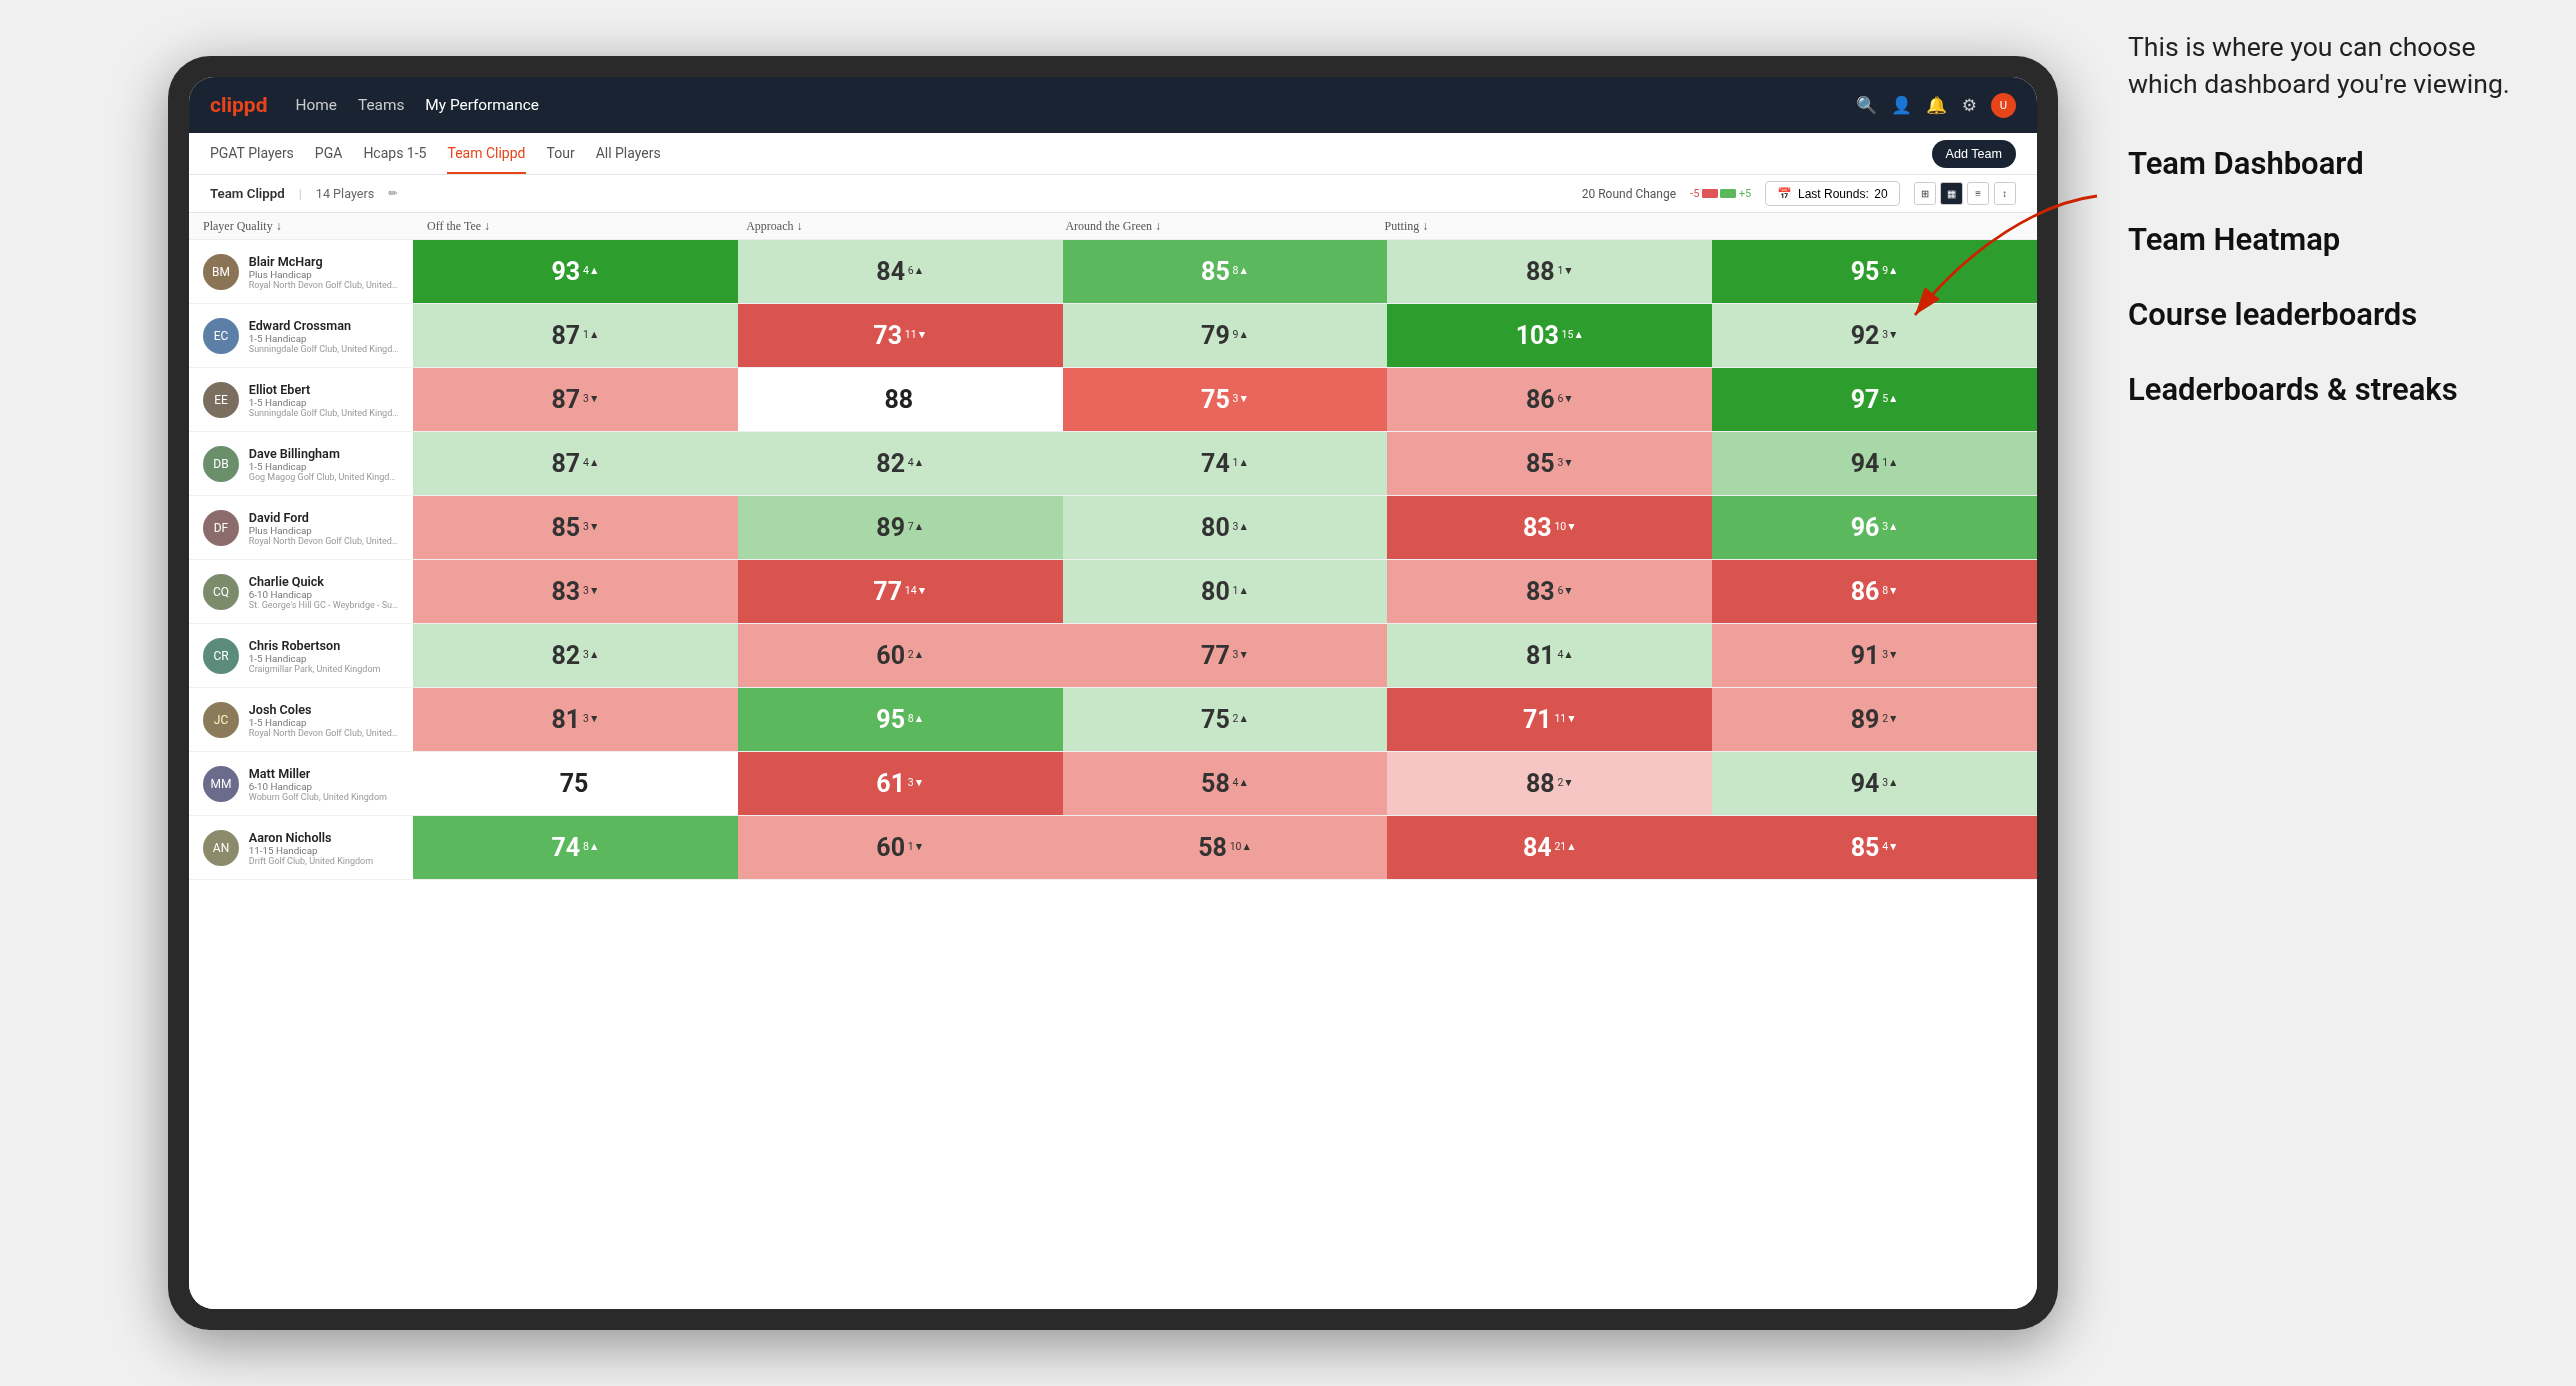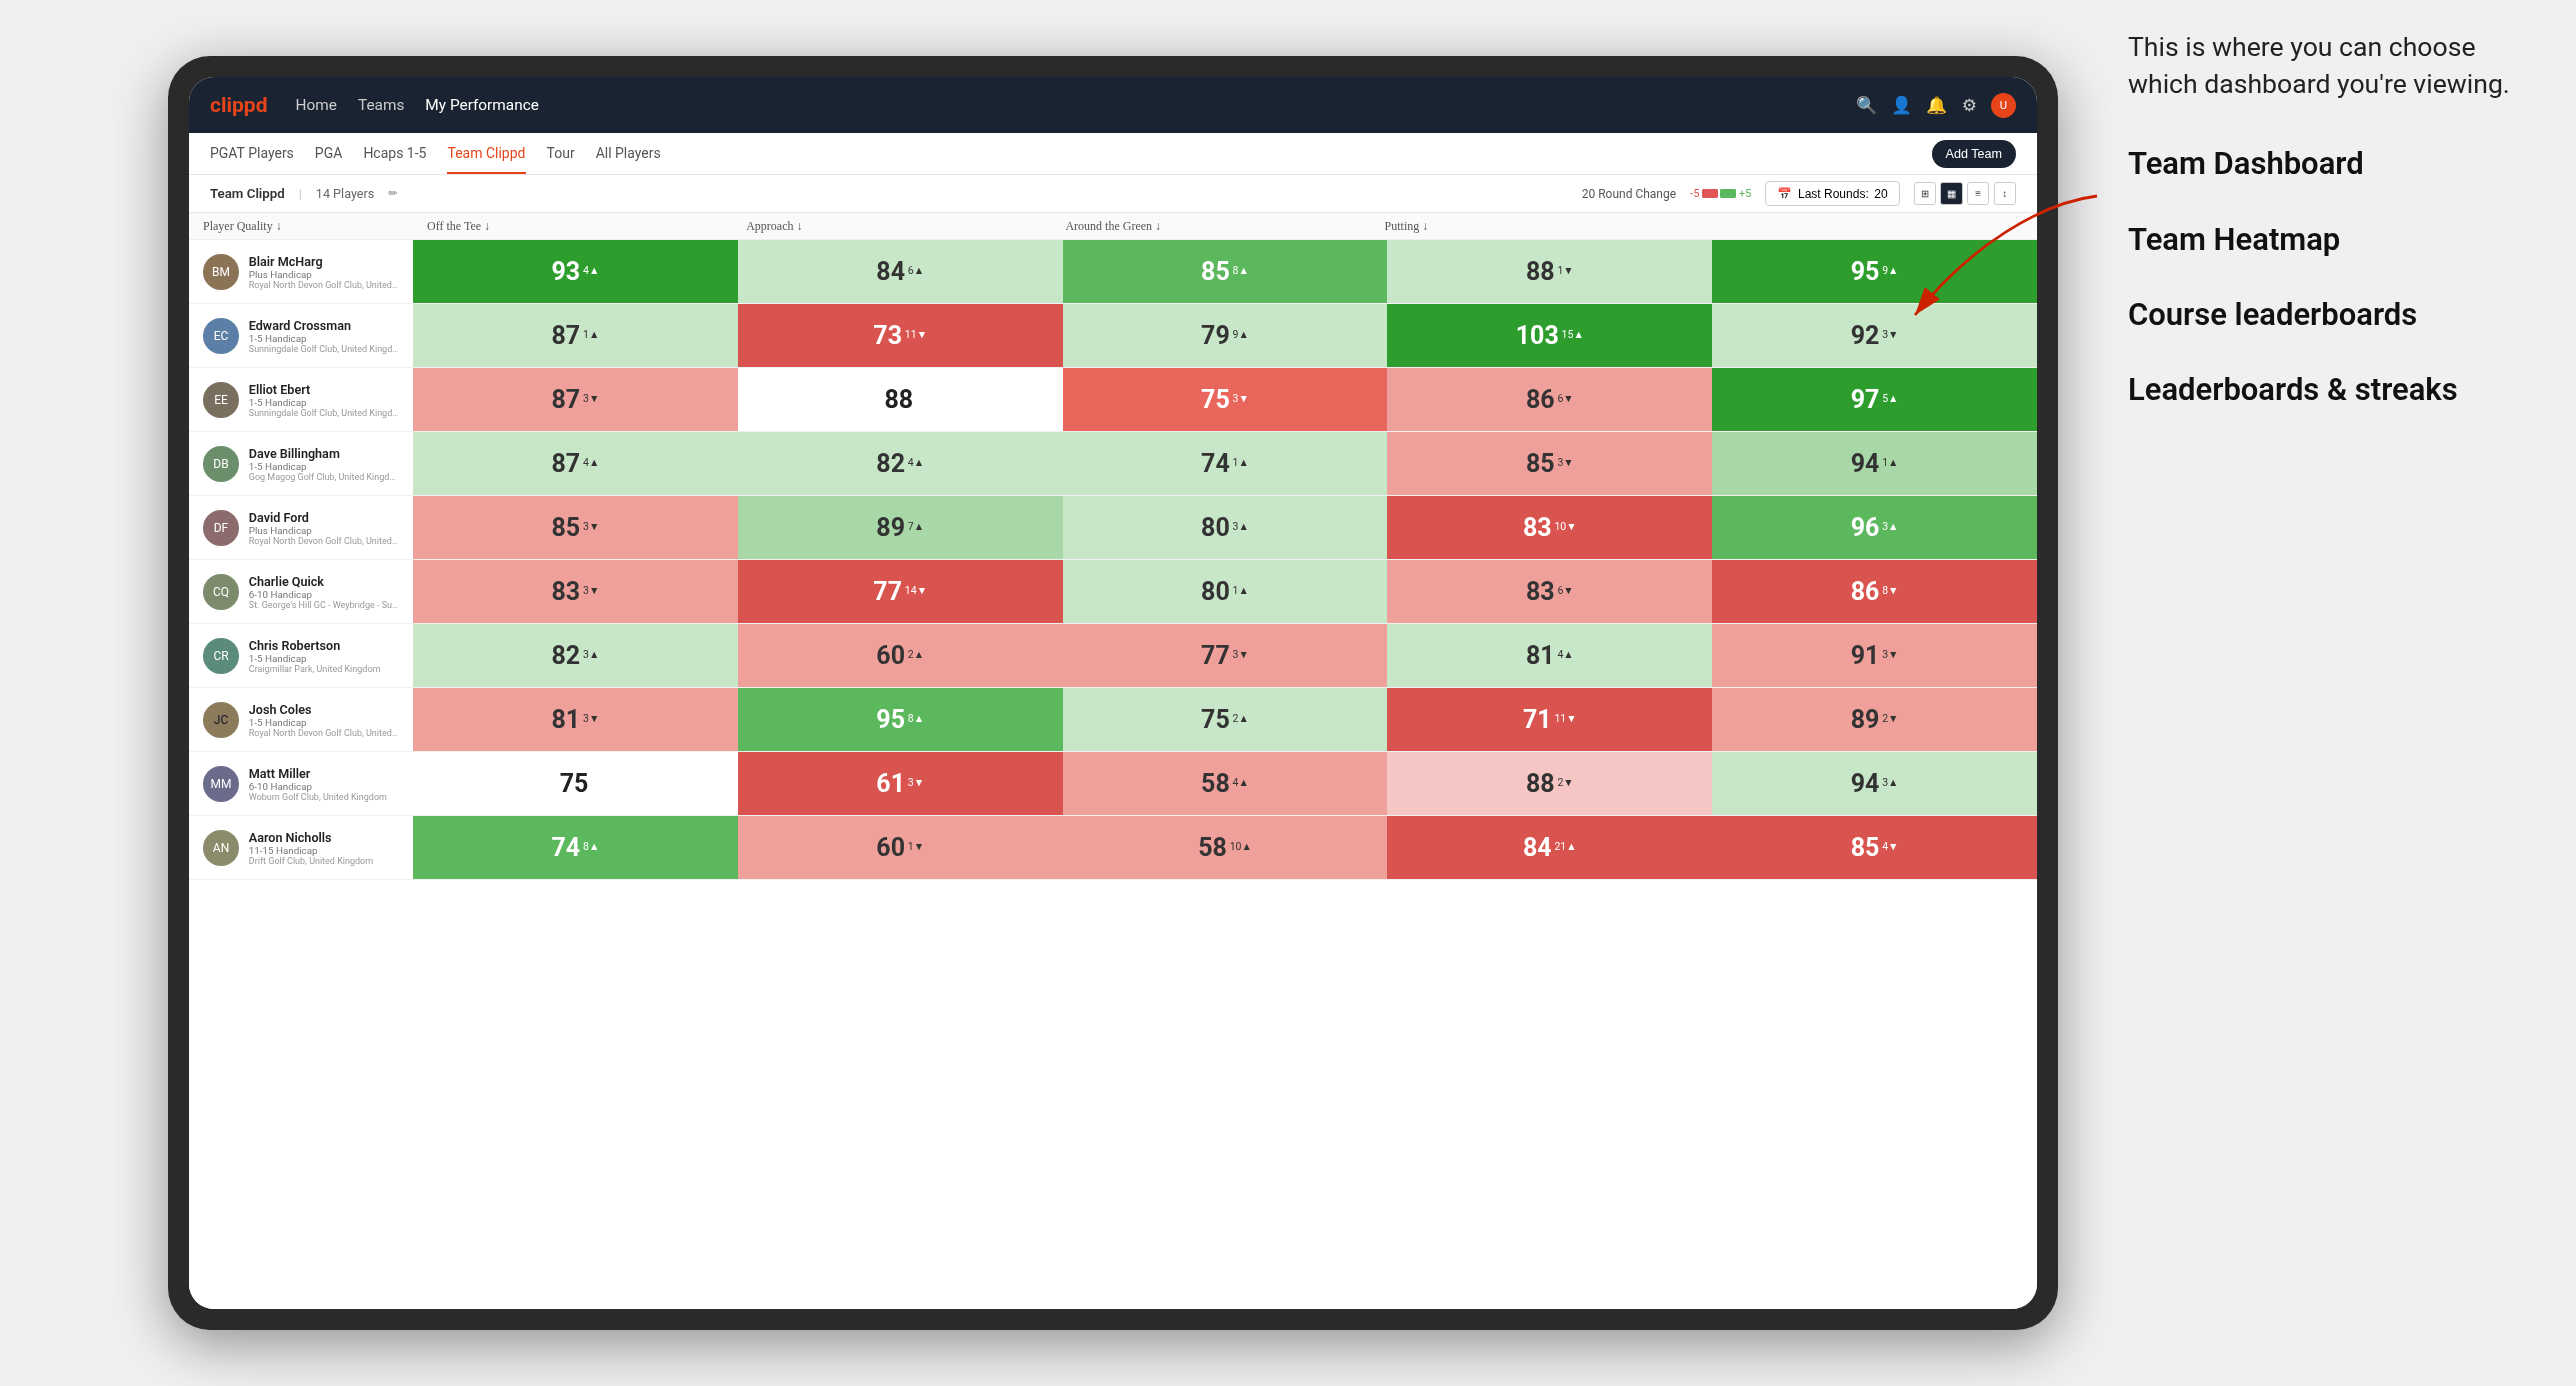--- a/index.html
+++ b/index.html
@@ -617,21 +617,21 @@
                 <span class="score-main">81</span>
                 <span class="score-change">4▲</span>
               </div>
               <div class="score-cell red-light">
                 <span class="score-main">91</span>
                 <span class="score-change">3▼</span>
               </div>
             </div>
             <div class="player-row">
               <div class="player-info">
-                <div class="player-avatar" style="background: rgb(139, 123, 91); color: #0f172a;">JC</div>
+                <div class="player-avatar" style="background: rgb(139, 123, 91); color: #fef9c3;">JC</div>
                 <div class="player-details">
                   <div class="player-name">Josh Coles</div>
                   <div class="player-hcap">1-5 Handicap</div>
                   <div class="player-club">Royal North Devon Golf Club, United Kingdom</div>
                 </div>
               </div>
               <div class="score-cell red-light">
                 <span class="score-main">81</span>
                 <span class="score-change">3▼</span>
               </div>

